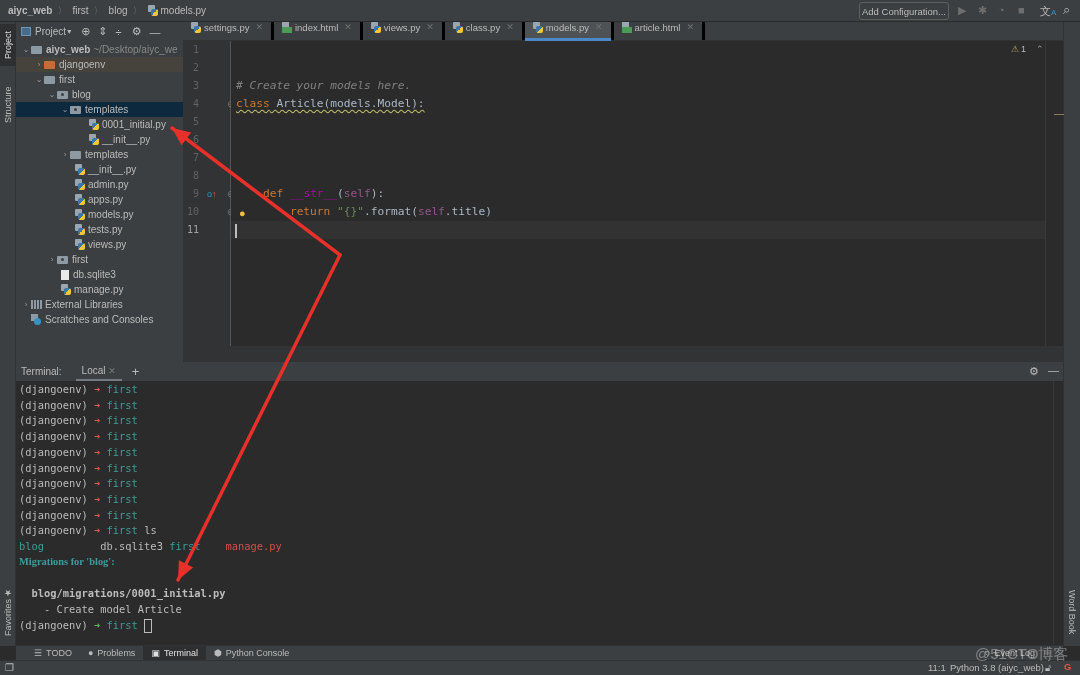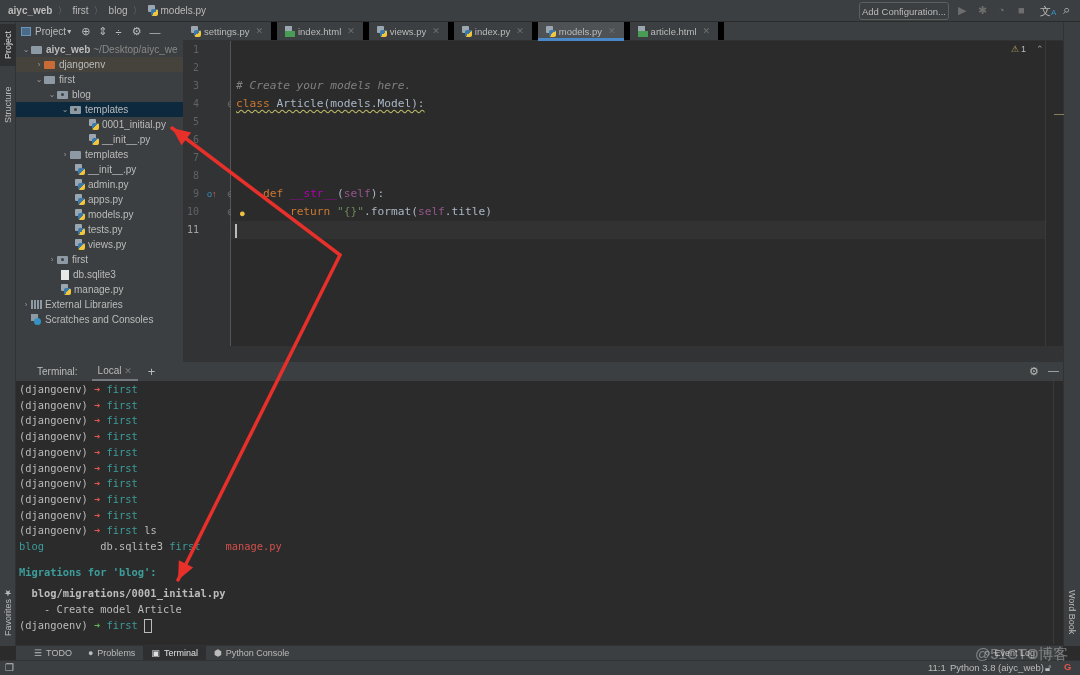--- a/index.html
+++ b/index.html
@@ -27,21 +27,21 @@
 .arrow{width:10px;color:#999;font-size:8px;text-align:center}
 .folder{display:inline-block;width:11px;height:8px;background:#8e9aa3;margin-right:4px;position:relative;border-radius:1px}
 .folder.orange{background:#c86b36}
 .folder.pkg:after{content:"";position:absolute;left:4px;top:2px;width:3px;height:3px;background:#3c3f41;border-radius:50%}
 .fileicon{display:inline-block;width:8px;height:10px;background:#e8e8e8;margin-right:4px}
 .libicon{display:inline-block;width:11px;height:9px;margin-right:3px;background:repeating-linear-gradient(90deg,#8e9aa3 0 2px,transparent 2px 3px)}
 .scricon{display:inline-block;width:11px;height:11px;margin-right:3px;position:relative}
 .scricon:before{content:"";position:absolute;left:0;top:0;width:7px;height:7px;background:#8e9aa3}
 .scricon:after{content:"";position:absolute;left:3px;top:4px;width:7px;height:7px;background:#3592c4;border-radius:50%}
 #tabs{position:absolute;left:183px;top:22px;width:880px;height:19px;background:#3c3f41;display:flex;align-items:stretch;border-bottom:1px solid #323232}
-.tab{display:flex;align-items:center;padding:0 8px 0 8px;font-size:9.5px;color:#bbbbbb;border-right:6px solid #000000;position:relative}
+.tab{display:flex;padding:0 8px 0 8px;font-size:9.5px;color:#bbbbbb;border-right:3px solid #000000;position:relative}
 .tab .x{color:#6f6f6f;margin-left:6px;font-size:9px}
 .tab.active{background:#4e5254}
 .tab.active:after{content:"";position:absolute;left:0;right:0;bottom:-1px;height:3px;background:#4a88c7}
 #gutter{position:absolute;left:183px;top:41px;width:48px;height:305px;background:#313335;border-right:1px solid #555}
 .ln{position:absolute;left:0;width:16px;text-align:right;font-family:"DejaVu Sans Mono",monospace;font-size:10px;color:#606366}
 .ln.cur{color:#a4a3a3}
 #editor{position:absolute;left:231px;top:41px;width:814px;height:305px;background:#2b2b2b;font-family:"DejaVu Sans Mono",monospace;font-size:11.2px}
 .cl{position:absolute;left:5px;height:18px;line-height:18px;white-space:pre;color:#a9b7c6}
 .cl.cur{left:0;width:814px;background:#323232;padding-left:5px}
 .kw{color:#cc7832}.cm{color:#808080;font-style:italic}.str{color:#6a8759}.num{color:#6897bb}.prm{color:#aa4926}.slf{color:#94558d}.fn{color:#b200b2}
@@ -211,21 +211,21 @@
       <span>index.html</span>
       <span class="x">✕</span>
     </div>
   <div class="tab">
       <span class="pyicon"></span>
       <span>views.py</span>
       <span class="x">✕</span>
     </div>
   <div class="tab">
       <span class="pyicon"></span>
-      <span>index.py</span>
+      <span>class.py</span>
       <span class="x">✕</span>
     </div>
   <div class="tab active">
       <span class="pyicon"></span>
       <span>models.py</span>
       <span class="x">✕</span>
     </div>
   <div class="tab">
       <span class="htmlicon"></span>
       <span>article.html</span>
@@ -266,40 +266,40 @@
   <span>1</span>
   <span style="margin-left:8px;color:#999">⌃</span>
   <span style="margin-left:8px;color:#999">⌄</span>
 </div>
 <div id="rgutter">
   <div class="abs" style="left:8px;top:73px;width:10px;height:1px;background:#8c7d5a"></div>
 </div>
 <div id="editorbottom"></div>
 
 <div id="termhead">
-  <span style="margin-left:21px">Terminal:</span>
+  <span style="margin-left:5px">Terminal:</span>
   <span style="margin-left:14px;padding:0 6px;border-bottom:2px solid #747a80;height:19px;line-height:18px"><span>Local</span> <span style="color:#777;font-size:9px">✕</span></span>
   <span style="margin-left:10px;font-size:13px">+</span>
   <span class="abs" style="left:1013px;top:3px;font-size:11px">⚙</span>
   <span class="abs" style="left:1032px;top:2px;font-size:11px">—</span>
 </div>
 
 <div id="term">
     <div class="tl" style="top: 1px;"><span>(djangoenv) </span><span class="red">➜ </span><span class="cyn">first </span></div>
     <div class="tl" style="top: 16.7px;"><span>(djangoenv) </span><span class="red">➜ </span><span class="cyn">first </span></div>
     <div class="tl" style="top: 32.4px;"><span>(djangoenv) </span><span class="red">➜ </span><span class="cyn">first </span></div>
     <div class="tl" style="top: 48.1px;"><span>(djangoenv) </span><span class="red">➜ </span><span class="cyn">first </span></div>
     <div class="tl" style="top: 63.8px;"><span>(djangoenv) </span><span class="red">➜ </span><span class="cyn">first </span></div>
     <div class="tl" style="top: 79.5px;"><span>(djangoenv) </span><span class="red">➜ </span><span class="cyn">first </span></div>
     <div class="tl" style="top: 95.2px;"><span>(djangoenv) </span><span class="red">➜ </span><span class="cyn">first </span></div>
     <div class="tl" style="top: 110.9px;"><span>(djangoenv) </span><span class="red">➜ </span><span class="cyn">first </span></div>
     <div class="tl" style="top: 126.6px;"><span>(djangoenv) </span><span class="red">➜ </span><span class="cyn">first </span></div>
     <div class="tl" style="top: 142.3px;"><span>(djangoenv) </span><span class="red">➜ </span><span class="cyn">first </span><span>ls</span></div>
     <div class="tl" style="top: 158px;"><span class="cyn">blog         </span><span>db.sqlite3 </span><span class="cyn">first    </span><span class="mag">manage.py</span></div>
-    <div class="tl" style="top: 184px;"><span class="cyn" style="font-weight: bold;">Migrations for 'blog':</span></div>
+    <div class="tl" style="top: 173px; font-family: Liberation Serif, serif;"><span class="cyn" style="font-weight: bold;">Migrations for 'blog':</span></div>
     <div class="tl" style="top: 205.1px;"><span style="font-weight: bold;">  blog/migrations/0001_initial.py</span></div>
     <div class="tl" style="top: 220.8px;"><span>    - Create model Article</span></div>
     <div class="tl" style="top: 236.5px;"><span>(djangoenv) </span><span class="grn">➜ </span><span class="cyn">first </span><span class="cursor"></span></div>
   </div>
 <div id="termscroll"></div>
 
 <div id="bottomtabs">
   <div class="btab" style="margin-left:10px">
       <span>☰</span>
       <span>TODO</span>

